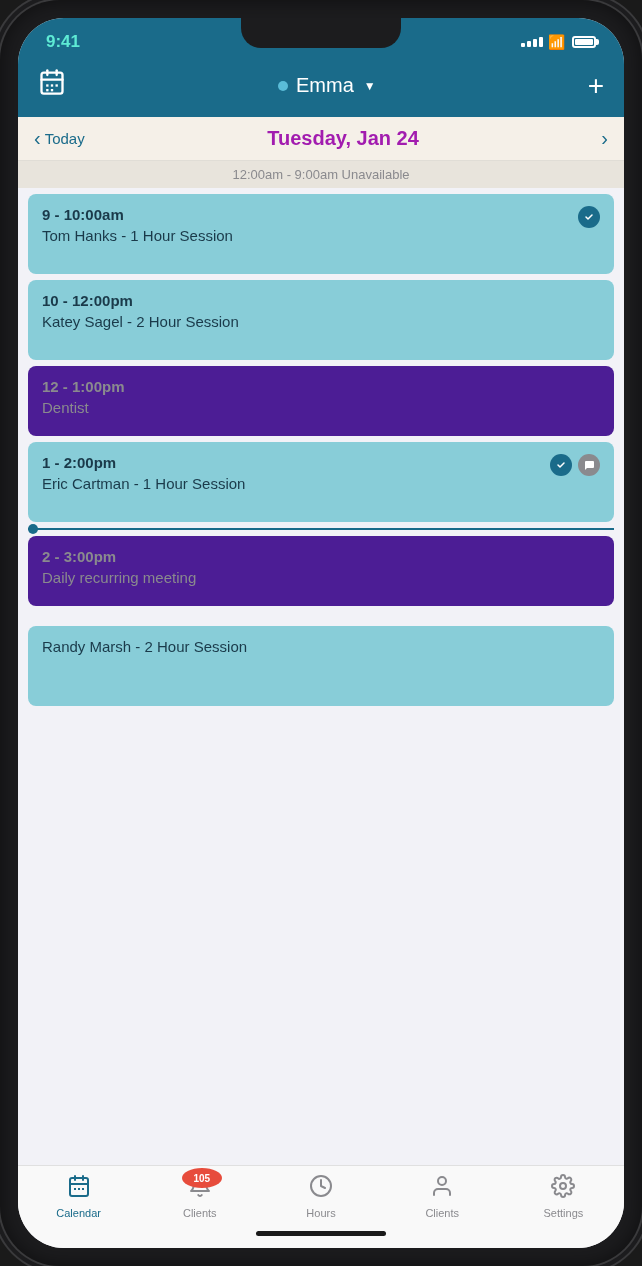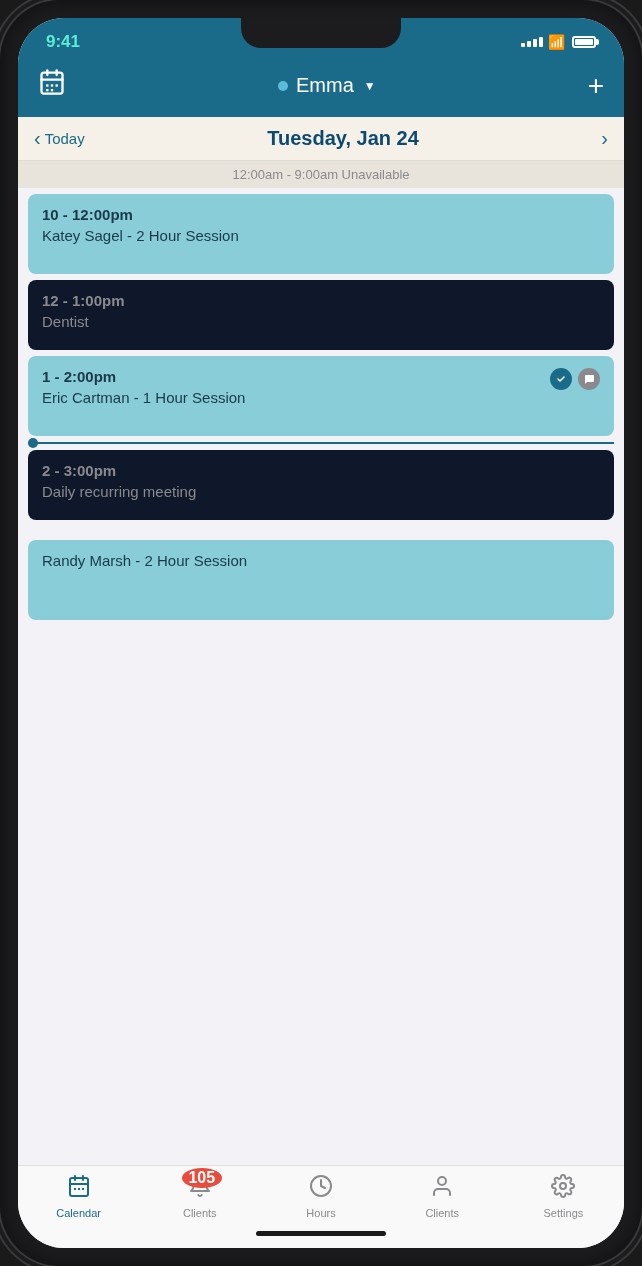--- a/index.html
+++ b/index.html
@@ -149,21 +149,21 @@
     .nav-today {
       color: #1a6b8a;
       font-size: 15px;
       display: flex;
       align-items: center;
       gap: 4px;
     }
     .date-title {
       font-size: 20px;
       font-weight: 600;
-      color: #0c4a6e;
+      color: #a21caf;
     }
     
     .calendar-content {
       flex: 1;
       overflow-y: auto;
       background: #f2f2f7;
     }
     .unavailable-bar {
       background: #e8e4dc;
       text-align: center;
@@ -176,21 +176,21 @@
       border-radius: 8px;
       overflow: hidden;
     }
     .time-slot.booked {
       background: #88cdd8;
       padding: 12px 14px;
       min-height: 80px;
       position: relative;
     }
     .time-slot.personal {
-      background: #0f172a;
+      background: #4c1d95;
       padding: 12px 14px;
       min-height: 70px;
     }
     .time-slot.personal .slot-time,
     .time-slot.personal .slot-title {
       color: #8a8a8e;
     }
     .slot-time {
       font-size: 15px;
       font-weight: 600;
@@ -282,21 +282,21 @@
     }
     .tab-item.active .tab-icon {
       color: #1a6b8a;
     }
     .tab-badge {
       position: absolute;
       top: -6px;
       right: -10px;
       background: #e74c3c;
       color: white;
-      font-size: 16px;
+      font-size: 10px;
       font-weight: 700;
       width: 40px;
       height: 20px;
       border-radius: 50%;
       display: flex;
       align-items: center;
       justify-content: center;
     }
     .home-indicator {
       background: #f9f9f9;
@@ -375,20 +375,32 @@
       <span class="date-title">Tuesday, Jan 24</span>
       <span class="nav-arrow">›</span>
     </div>
 
     <div class="calendar-content">
 
       <div class="unavailable-bar">
         <span>12:00am - 9:00am Unavailable</span>
       </div>
 
+      <div class="time-slot booked medium-slot">
+        <div class="slot-time">9 - 10:00am</div>
+        <div class="slot-title">Tom Hanks - 1 Hour Session</div>
+        <div class="slot-icons">
+          <div class="slot-check-icon">
+            <svg width="12" height="12" viewBox="0 0 12 12" fill="none">
+              <circle cx="6" cy="6" r="6" fill="#1a6b8a"></circle>
+              <path d="M3 6l2 2 4-4" stroke="white" stroke-width="1.5" stroke-linecap="round" stroke-linejoin="round"></path>
+            </svg>
+          </div>
+        </div>
+      </div>
 
       <div class="time-slot booked tall-slot">
         <div class="slot-time">10 - 12:00pm</div>
         <div class="slot-title">Katey Sagel - 2 Hour Session</div>
       </div>
 
       <div class="time-slot personal hatch">
         <div class="slot-time">12 - 1:00pm</div>
         <div class="slot-title">Dentist</div>
       </div>

